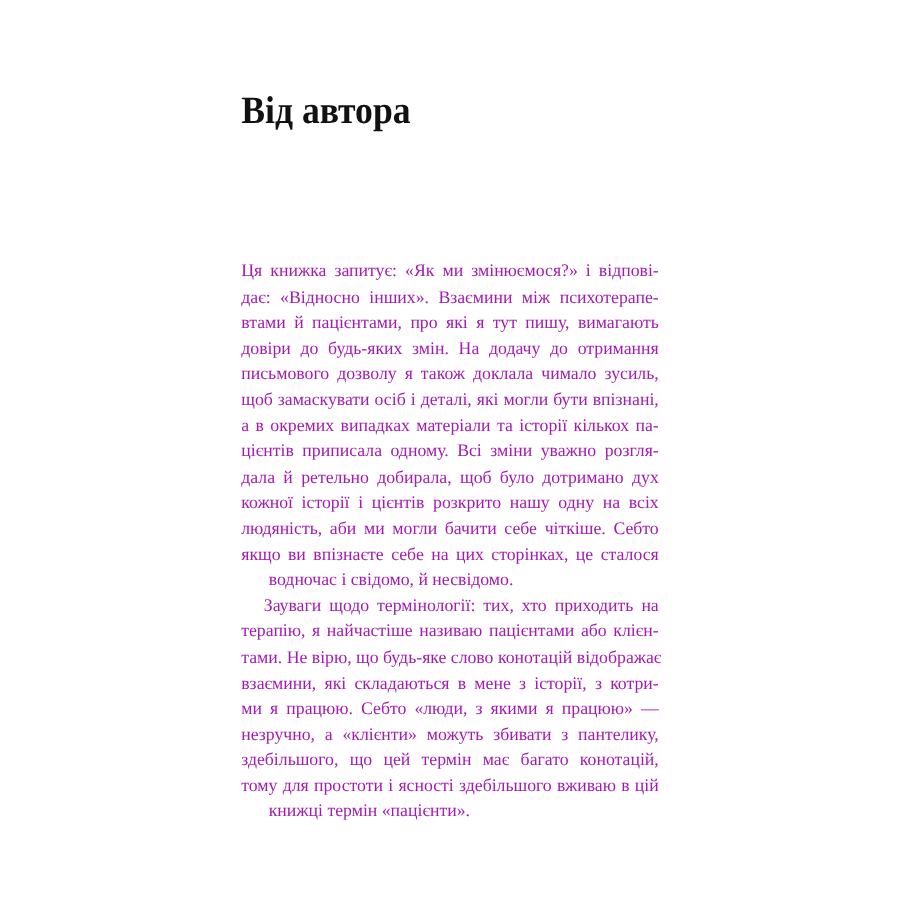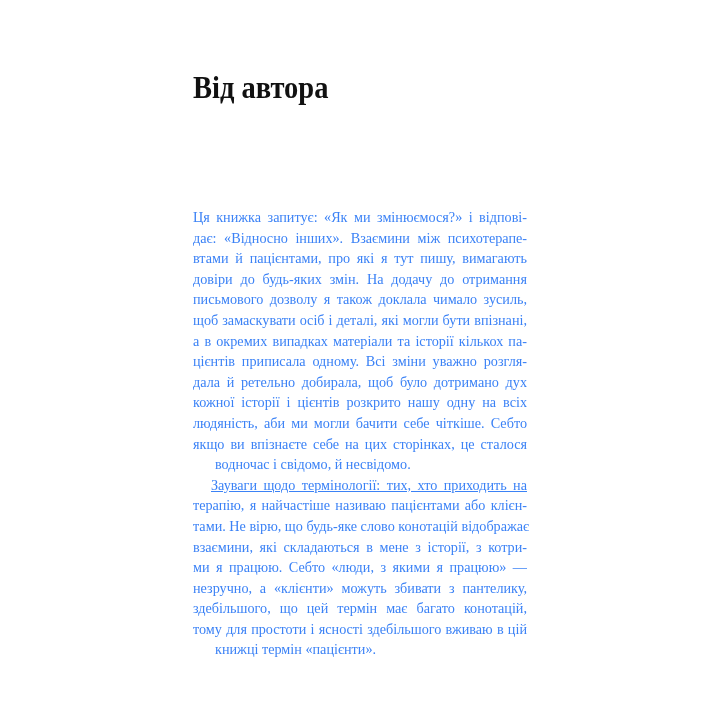--- a/index.html
+++ b/index.html
@@ -8,25 +8,25 @@
   .title {
     position: absolute; left: 193px; top: 68px;
     font-family: "Liberation Serif", "DejaVu Serif", serif;
     font-weight: bold; font-size: 31px; color: #111;
     letter-spacing: 0px; margin: 0; line-height: 40px;
     transform: scaleX(0.92); transform-origin: left;
   }
   .body {
     position: absolute; left: 193px; top: 207px; width: 334px;
     font-family: "Liberation Serif", "DejaVu Serif", serif;
-    font-size: 14.2px; color: #3b82f6; line-height: 20.6px;
+    font-size: 14.2px; color: #a21caf; line-height: 20.6px;
   }
   .line { display: block; white-space: nowrap; text-align: justify; text-align-last: justify; height: 20.6px; }
   .line.last { text-align-last: left; margin-left: 22px; }
-  .line.indent { padding-left: 18px; text-decoration: underline; }
+  .line.indent { padding-left: 18px; }
 </style>
 </head>
 <body>
 
 <div class="page">
   <h1 class="title">Від автора</h1>
 
   <div class="body">
     <div>
       <span class="line">Ця книжка запитує: «Як ми змінюємося?» і відпові-</span>

